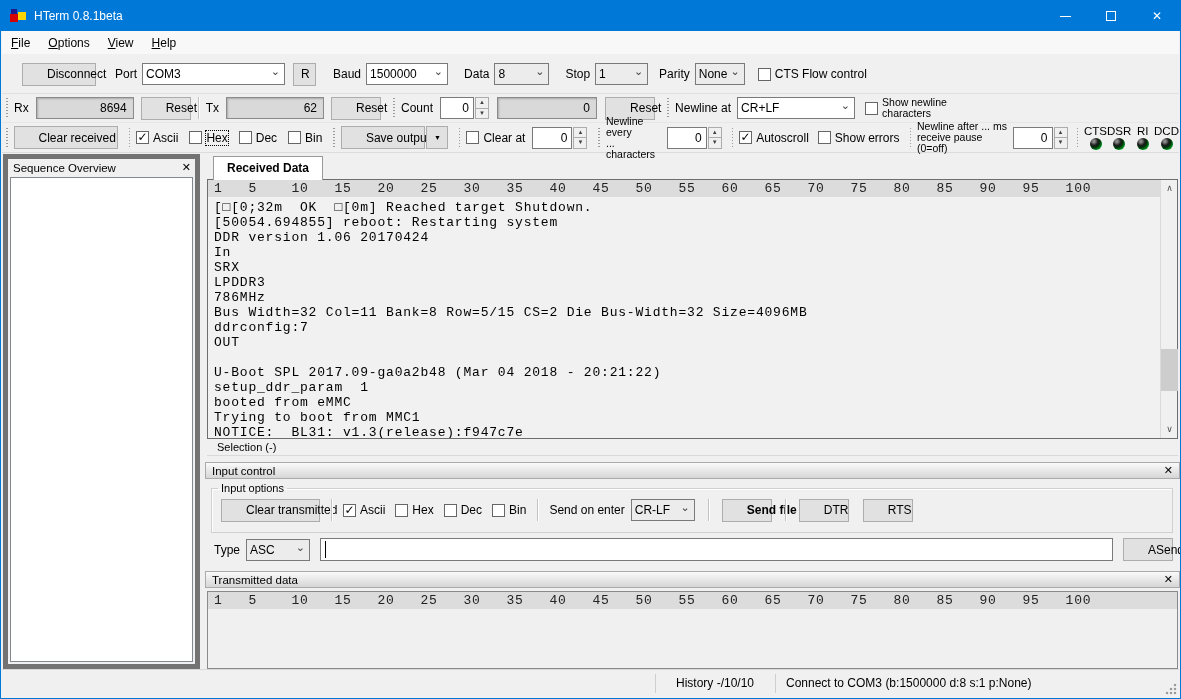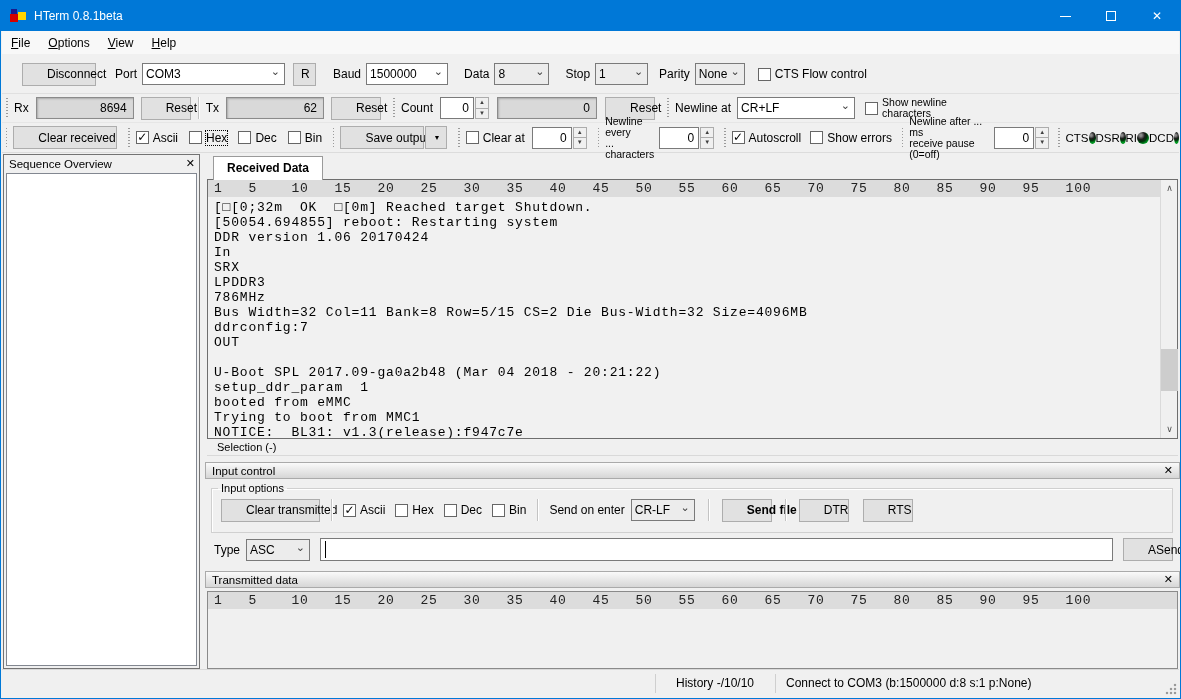--- a/index.html
+++ b/index.html
@@ -39,27 +39,27 @@
   .cb { width:13px; height:13px; background:#fff; border:1px solid #666; display:flex; align-items:center; justify-content:center; flex:none; }
   .cb .mark { font-size:12px; font-weight:bold; line-height:1; margin-top:-1px; }
   .numfield { height:22px; background:#d9d9d9; border:1px solid #8b8b8b; box-shadow:inset 1px 1px 2px rgba(0,0,0,.22); text-align:right; padding:3px 6px 0 0; }
   .spinner { display:flex; height:22px; }
   .spin-val { height:22px; background:#fff; border:1px solid #7a7a7a; text-align:right; padding:3px 4px 0 0; }
   .spin-btns { display:flex; flex-direction:column; width:14px; margin-left:1px; }
   .spin-btn { flex:1; background:#f0f0f0; border:1px solid #acacac; font-size:6px; line-height:9px; text-align:center; color:#404040; }
   .spin-btn + .spin-btn { margin-top:-1px; }
   .wrap2 { white-space:pre-line; font-size:10.5px; line-height:11px; }
   .focus-dotted { outline:1px dotted #000; }
-  .led-col { width:30px; display:flex; align-items:center; }
+  .led-col { width:30px; display:flex; flex-direction:column; align-items:center; }
   .led-col .led-label { font-size:11.5px; }
   .led { width:12px; height:12px; border-radius:50%; margin-top:1px;
         background:radial-gradient(circle at 32% 28%, #8a8a8a 0 9%, #1c1c1c 34%, #00320a 52%, #00a325 78%, #006f12 100%); }
 
   
-  .seq-panel { position:absolute; left:2px; top:153px; width:197px; height:515px; background:#f0f0f0; border:1px solid #737373; }
+  .seq-panel { position:absolute; left:2px; top:153px; width:197px; height:515px; background:#f0f0f0; border:5px solid #737373; }
   .seq-header { height:17px; display:flex; align-items:center; padding:0 4px 0 5px; font-size:11.5px; }
   .seq-header .spacer { flex:1; }
   .panel-x { font-size:11px; color:#000; line-height:1; }
   .seq-body { position:absolute; left:2px; right:2px; top:18px; bottom:2px; background:#fff; border:1px solid #828790; }
 
   
   .tab-row { position:absolute; left:204px; top:152px; width:975px; height:26px; }
   .tab { position:absolute; left:8px; top:3px; height:24px; background:#fff; border:1px solid #9a9a9a; border-bottom:none; padding:4px 13px 0 13px; font-weight:bold; z-index:2; }
   .recv-frame { position:absolute; left:206px; top:178px; width:971px; height:260px; background:#f1f1f1; border:1px solid #6e6e6e; }
   .mono { font-family:"Liberation Mono","DejaVu Sans Mono",monospace; font-size:13px; letter-spacing:0.8px; }

